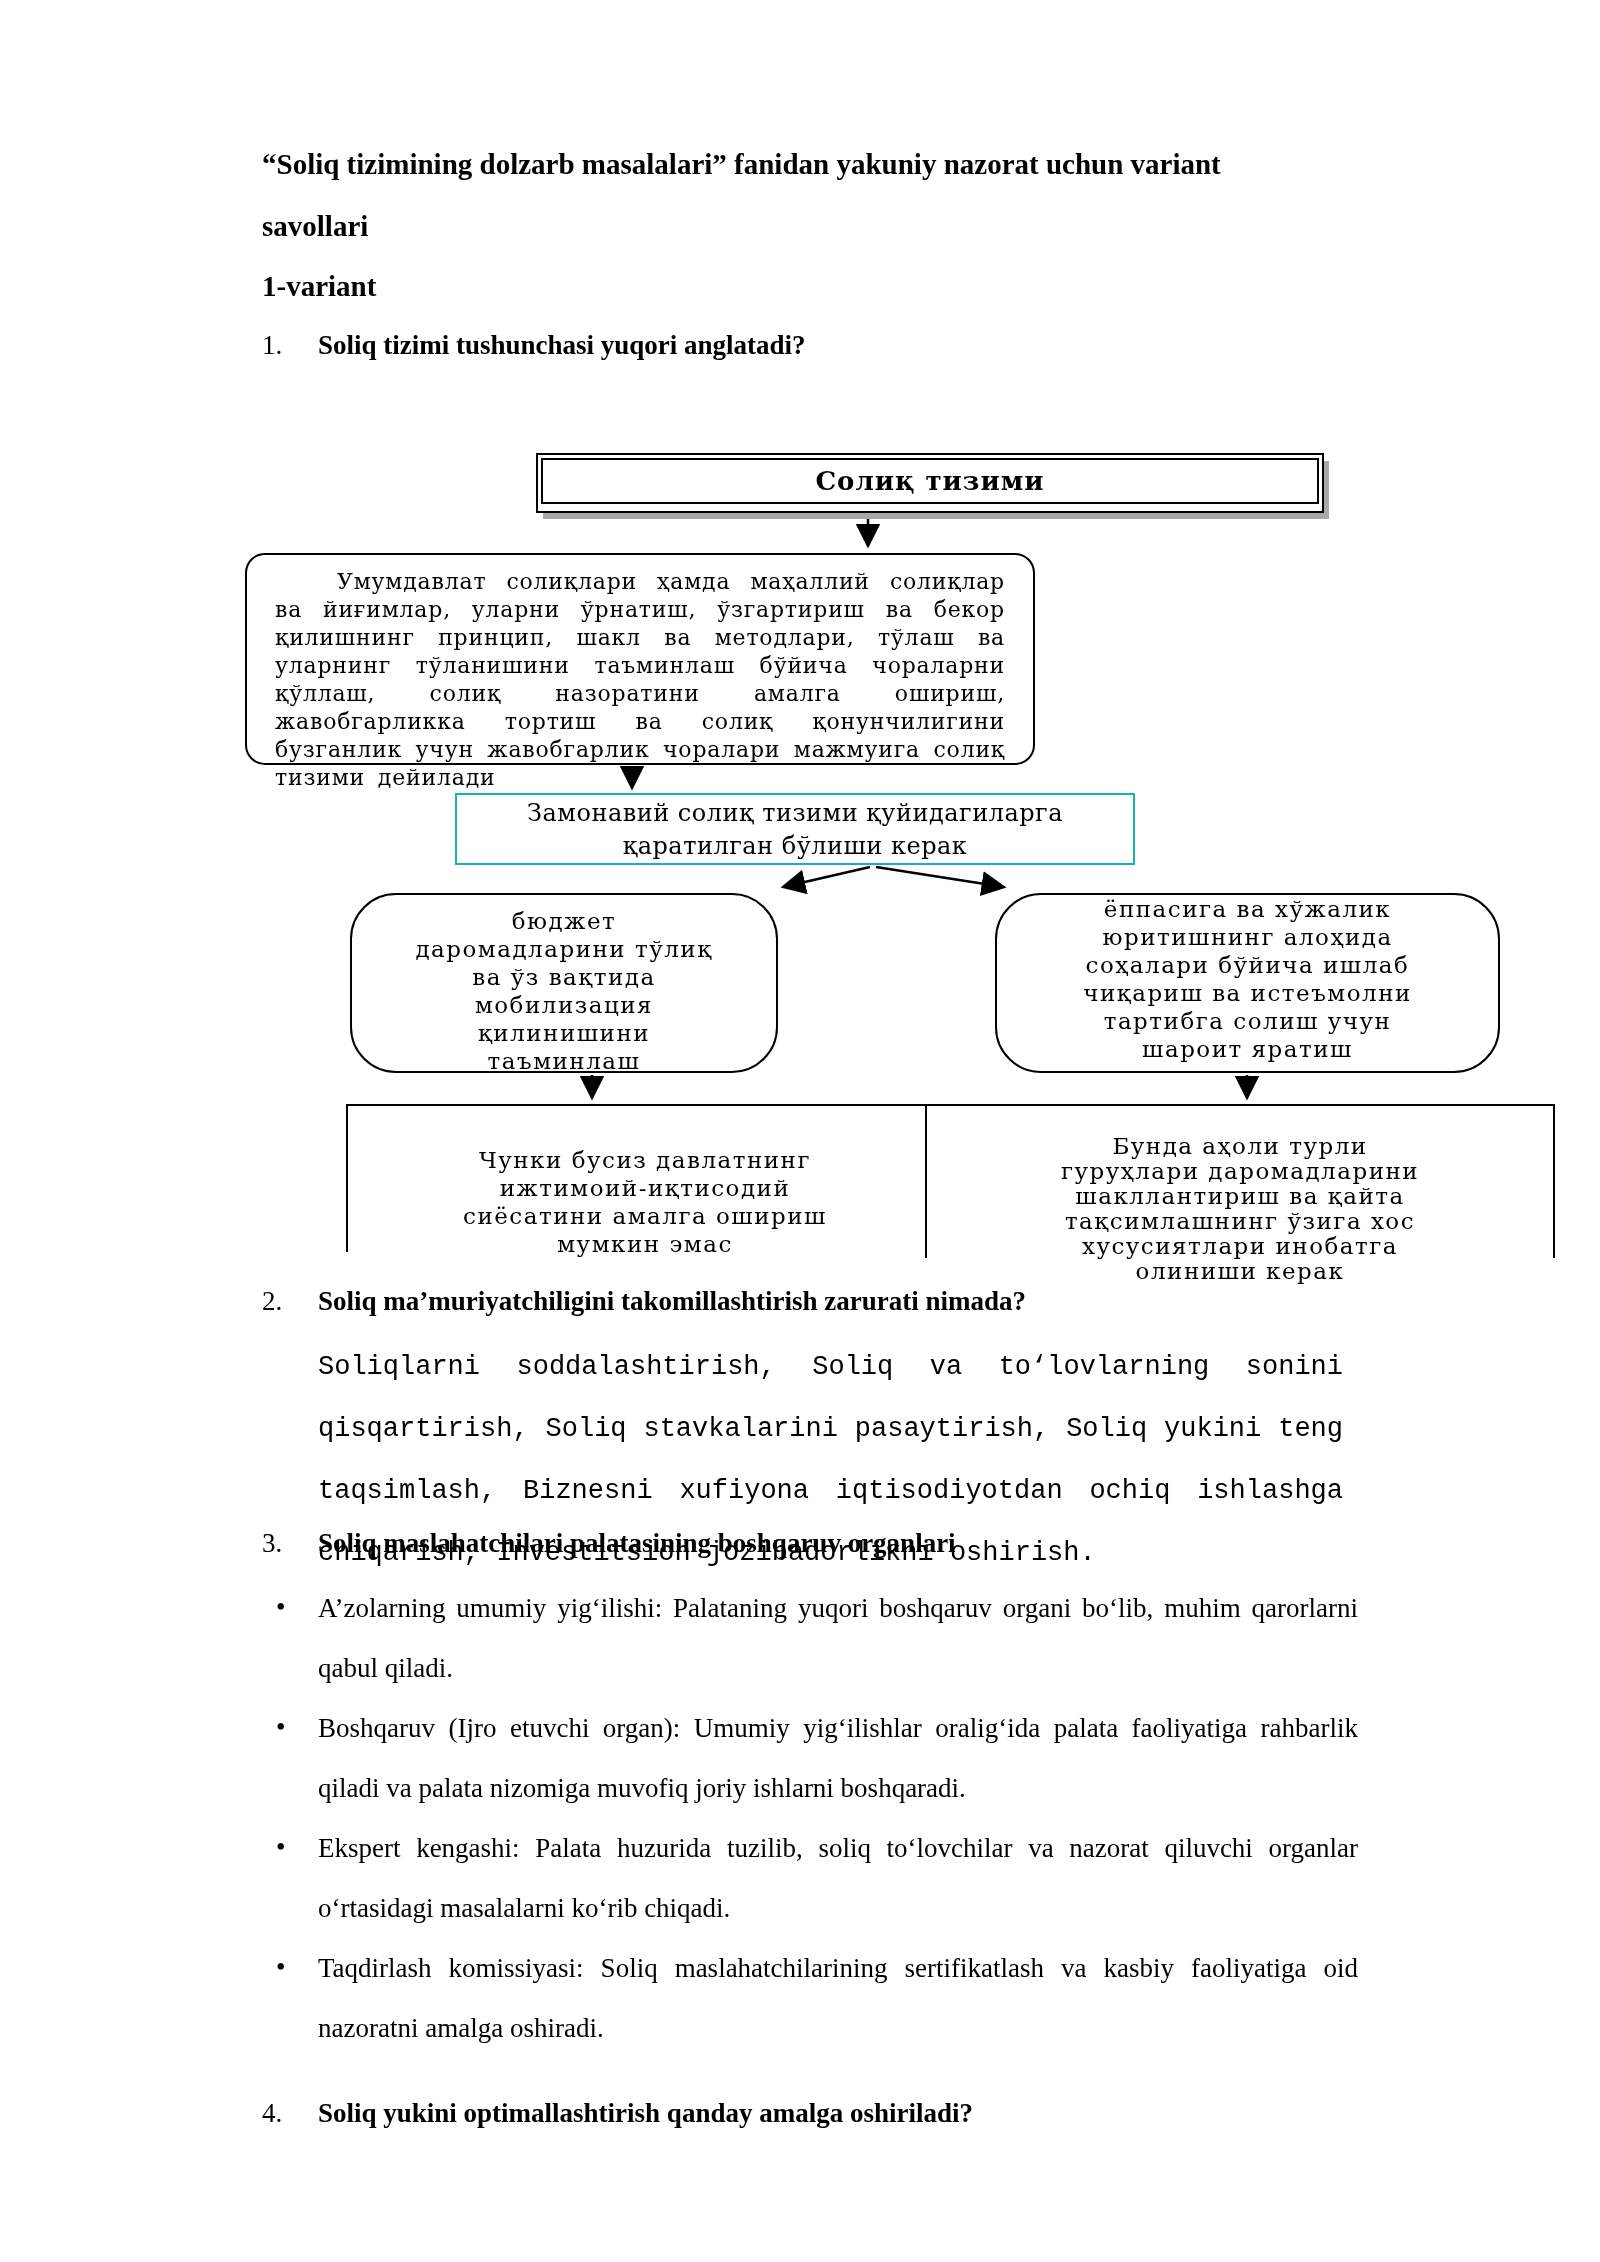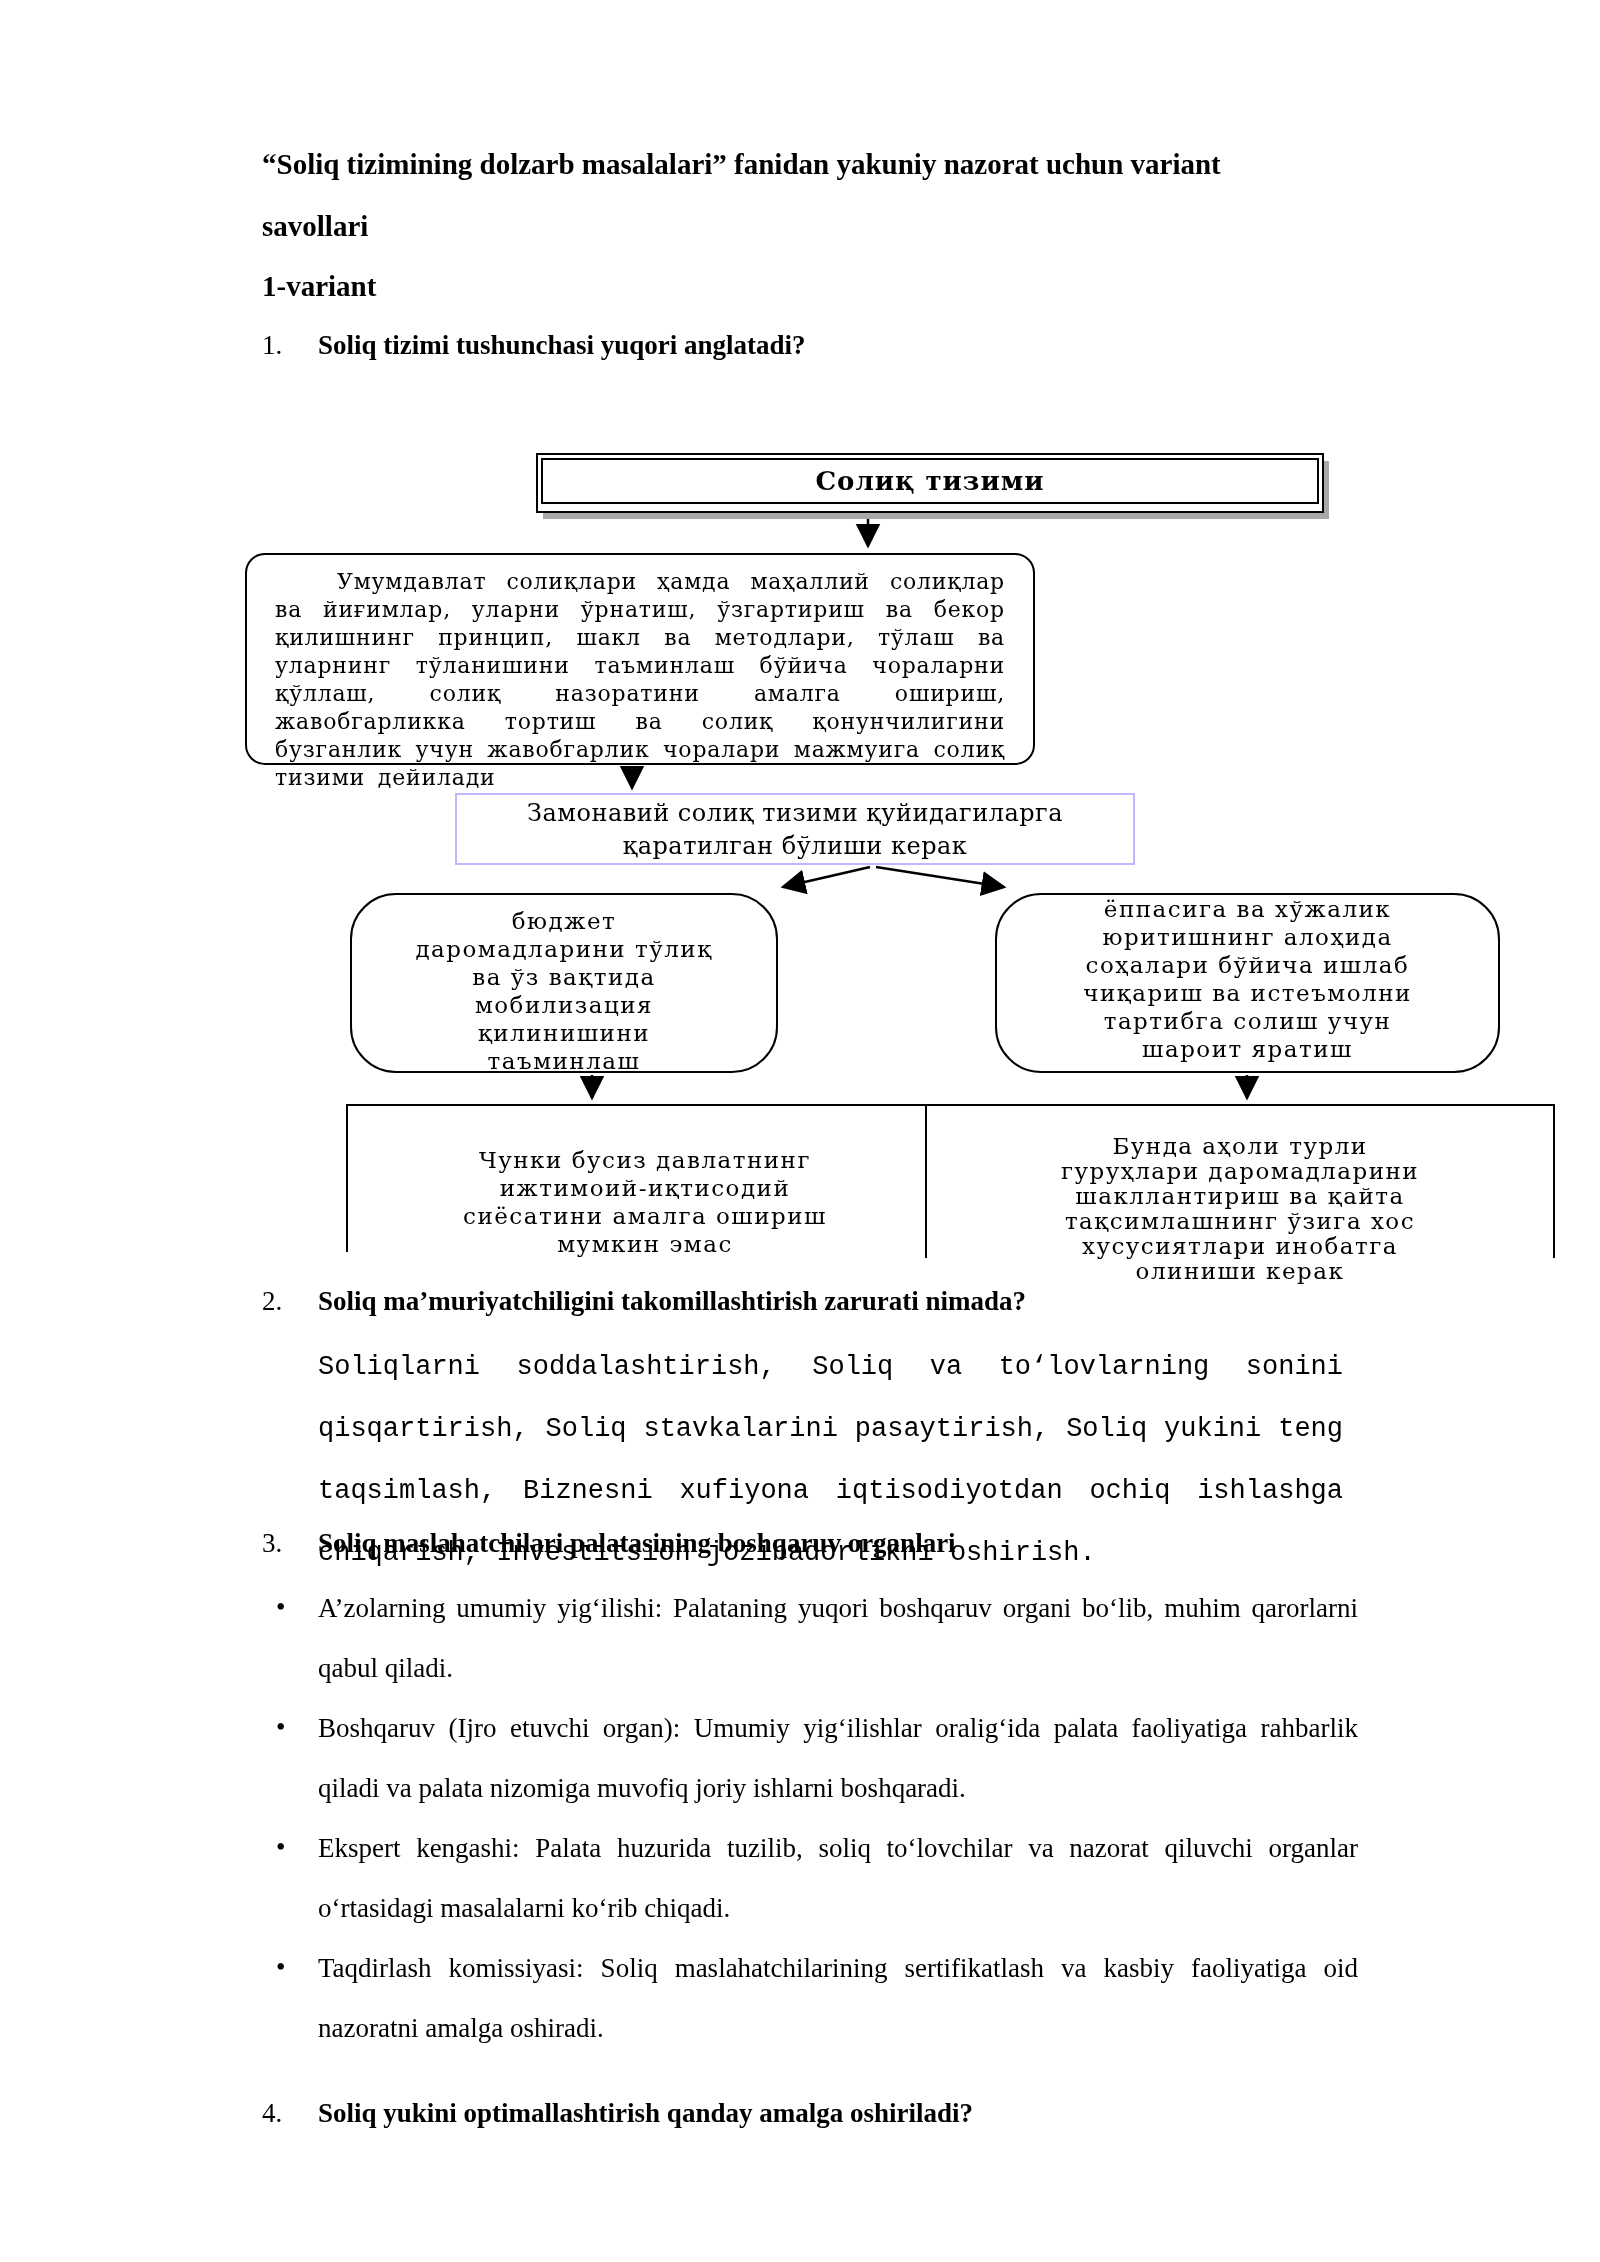--- a/index.html
+++ b/index.html
@@ -47,21 +47,21 @@
   .def-box {
     left:245px; top:553px; width:790px; height:212px;
     border:2px solid #000; border-radius:20px;
     padding:13px 28px; background:#fff;
     font-size:22px; line-height:28px; text-align:justify;
     letter-spacing:0.8px; word-spacing:5px;
   }
   .def-box .indent { display:inline-block; width:62px; }
   .req-box {
     left:455px; top:793px; width:680px; height:72px;
-    border:2px solid #c4b5fd; background:#fff;
+    border:2px solid #14b8a6; background:#fff;
     font-size:24px; line-height:33px; text-align:center;
     white-space:pre-line; padding-top:2px; letter-spacing:0.5px;
   }
   .branch-box {
     border:2px solid #000; border-radius:46px; background:#fff;
     font-size:23px; line-height:28px; text-align:center;
     white-space:pre-line; letter-spacing:1.5px;
   }
   .branch-left  { left:350px; top:893px; width:428px; height:180px; padding-top:12px; }
   .branch-right { left:995px; top:893px; width:505px; height:180px; padding-top:0; }

